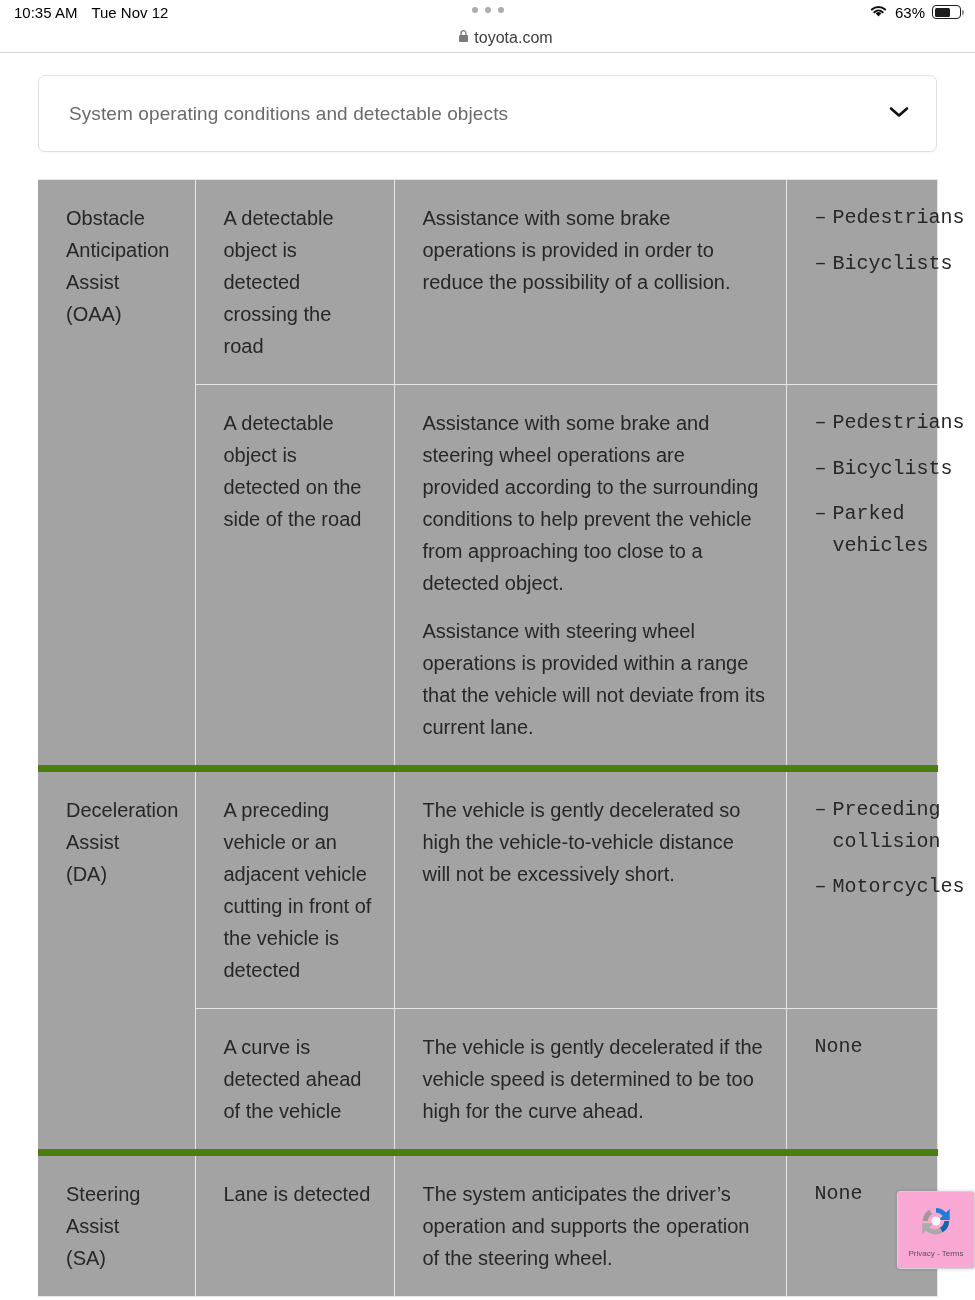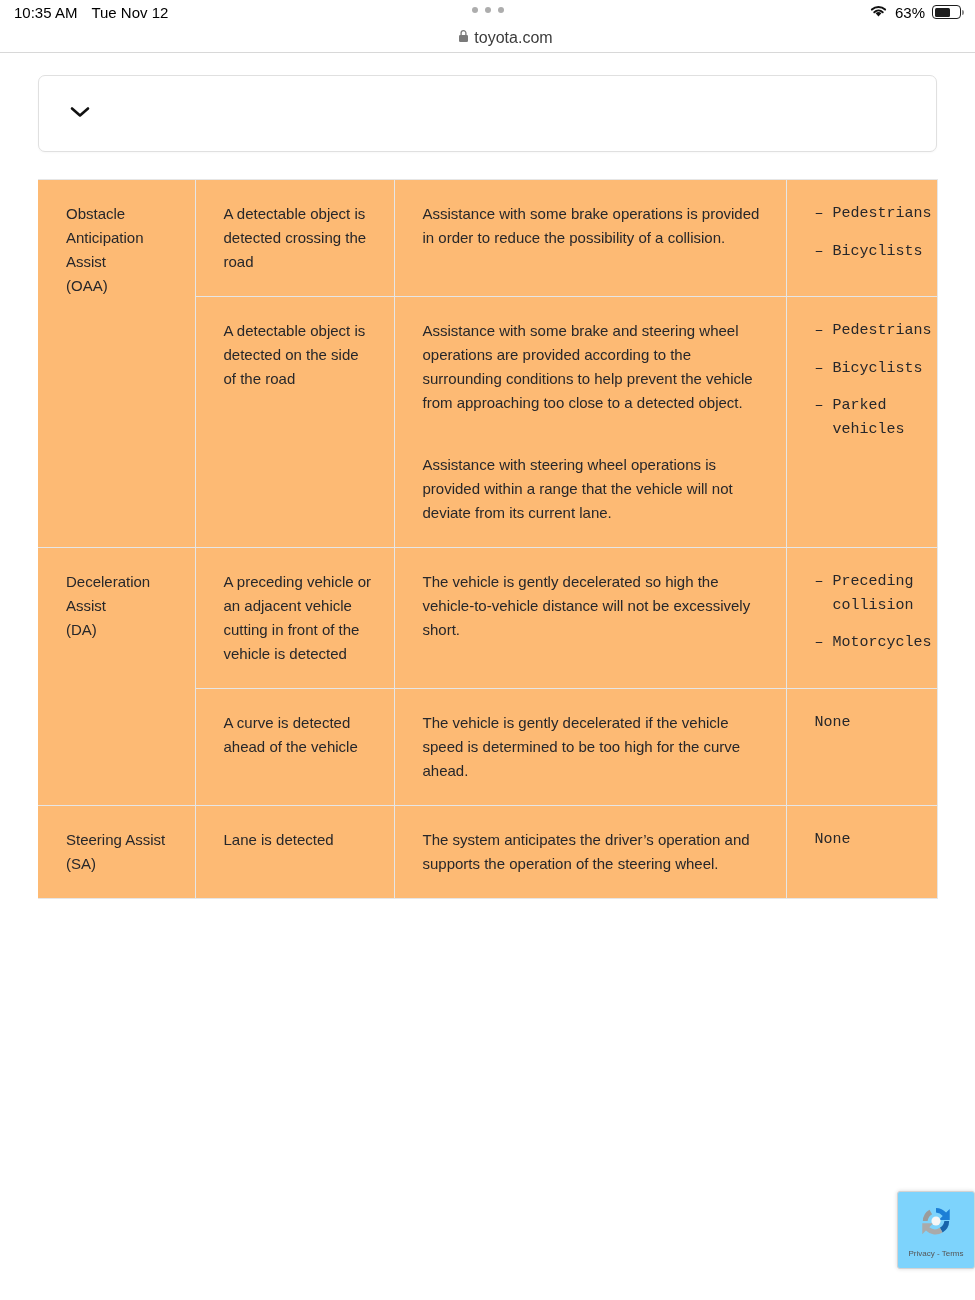--- a/index.html
+++ b/index.html
@@ -104,38 +104,38 @@
   table.spec {
     margin-top: 27px;
     width: 100%;
     border-collapse: collapse;
     background: #f5f5f5;
     table-layout: fixed;
   }
   table.spec td {
     vertical-align: top;
     padding: 22px 20px 22px 28px;
-    font-size: 15px;
+    font-size: 20px;
     line-height: 1.60;
     color: #27272a;
     border-right: 1px solid #e6e6e6;
     border-bottom: 1px solid #e6e6e6;
-    background: #fdba74;
+    background: #a3a3a3;
   }
   table.spec td:last-child { border-right: 1px solid #e6e6e6; font-family: Liberation Mono, monospace; }
-  table.spec tr.major > td { border-top: 1px solid #4d7c0f; }
+  table.spec tr.major > td { border-top: 7px solid #4d7c0f; }
   table.spec tr:first-child > td { border-top: 1px solid #e6e6e6; }
   .col-1 { width: 157px; }
   .col-2 { width: 199px; }
   .col-3 { width: 392px; }
   .col-4 { width: 151px; }
 
   .feat-name { }
   .feat-abbr { }
-  .desc-p + .desc-p { margin-top: 38px; }
+  .desc-p + .desc-p { margin-top: 16px; }
 
   ul.objlist { list-style: none; }
   ul.objlist li {
     position: relative;
     padding-left: 18px;
     margin-bottom: 14px;
     line-height: 1.58;
   }
   ul.objlist li:last-child { margin-bottom: 0; }
   ul.objlist li::before {
@@ -154,21 +154,21 @@
     letter-spacing: -0.2px;
   }
 
   
   .recaptcha {
     position: absolute;
     right: 0px;
     bottom: 53px;
     width: 78px;
     height: 78px;
-    background: #7dd3fc;
+    background: #f9a8d4;
     border: 1px solid #d3d3d3;
     border-radius: 3px;
     box-shadow: 0 0 4px rgba(0,0,0,0.15);
     display: flex;
     flex-direction: column;
     align-items: center;
     justify-content: center;
     padding-bottom: 2px;
   }
   .recaptcha-logo { display: block; }
@@ -216,20 +216,21 @@
       <path d="M3.1 6 V4.1 a2.4 2.4 0 0 1 4.8 0 V6" stroke="#7a7a7a" stroke-width="1.3" fill="none"></path>
     </svg>
   </span>
   <span>toyota.com</span>
 </div>
 <div class="browser-divider"></div>
 
 <div class="page">
 
   <div class="accordion">
+    <span class="accordion-title">System operating conditions and detectable objects</span>
     <span class="chevron">
       <svg width="22" height="14" viewBox="0 0 22 14" aria-hidden="true">
         <path d="M3 3.5 L11 10.5 L19 3.5" stroke="#111" stroke-width="2.6" fill="none" stroke-linecap="round" stroke-linejoin="round"></path>
       </svg>
     </span>
   </div>
 
   <table class="spec">
     <colgroup>
       <col class="col-1">

